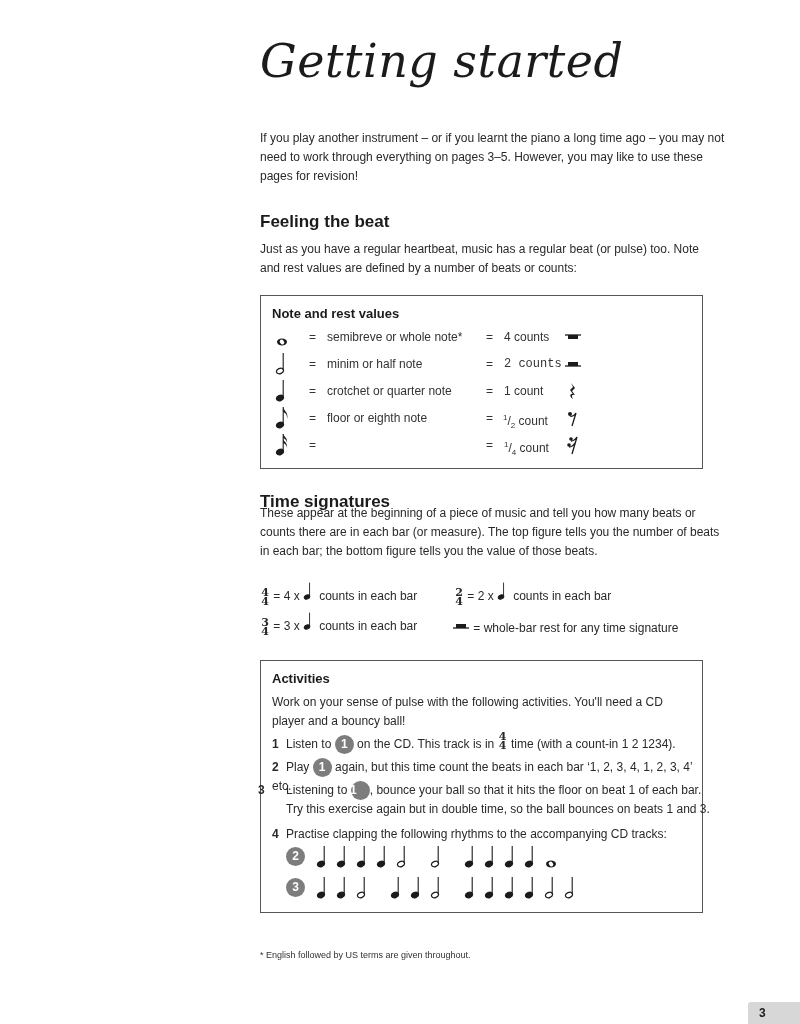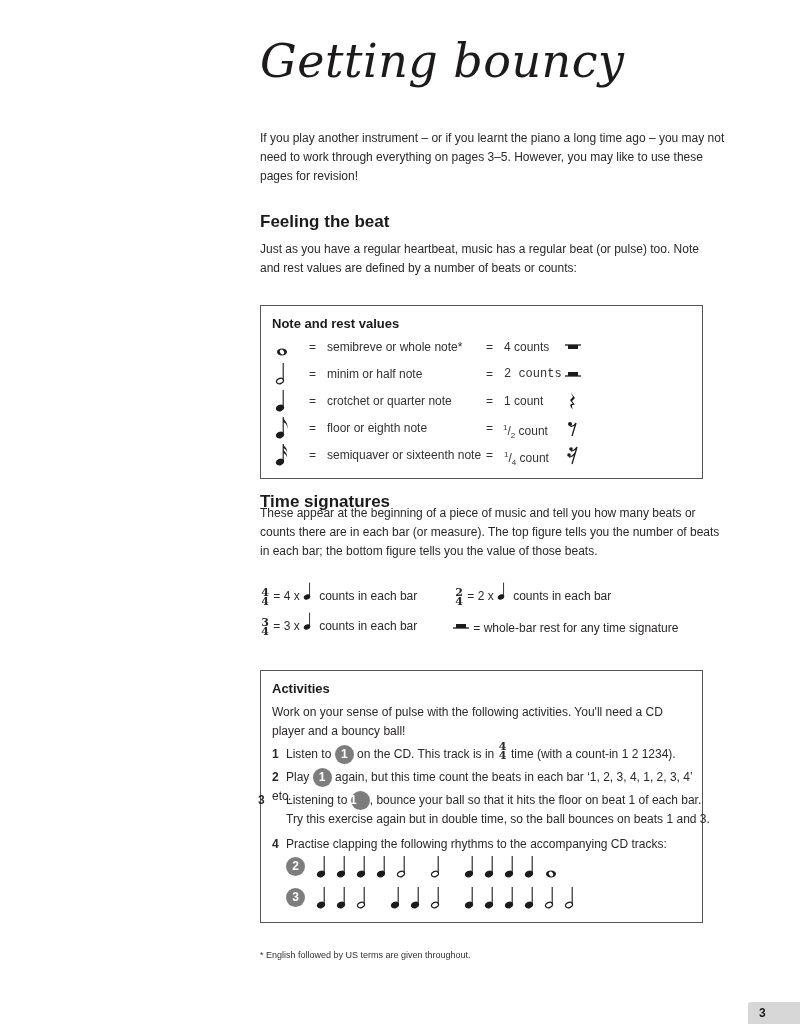--- a/index.html
+++ b/index.html
@@ -15,21 +15,21 @@
   .body-text {
     position: absolute; left: 260px; width: 460px;
     font-size: 12px; line-height: 19px; color: #2b2829;
     transform-origin: left top;
   }
   .h2 {
     position: absolute; left: 260px; font-size: 17px; font-weight: bold; color: #1c1a1b;
   }
   .box {
     position: absolute; left: 260px; width: 443px; border: 1px solid #555;
-    box-sizing: border-box; background: #fff; margin-top: 10px;
+    box-sizing: border-box; background: #fff;
   }
   .box-title { position: absolute; left: 11px; font-size: 13px; font-weight: bold; color: #1c1a1b; }
   .nr-row { position: absolute; left: 0; width: 100%; height: 22px; font-size: 12px; color: #333; }
   .nr-row > * { position: absolute; top: 0; line-height: 22px; }
   .ts { display: inline-block; vertical-align: middle; font-family: "DejaVu Serif", serif; font-weight: bold; font-size: 11px; line-height: 9px; text-align: center; width: 10px; }
   .ts span { display: block; }
   .ts-row { position: absolute; font-size: 12px; color: #2b2829; height: 20px; line-height: 20px; white-space: nowrap; }
   .cd-badge {
     display: inline-block; width: 19px; height: 19px; border-radius: 50%;
     background: #7d7d7d; color: #fff; font-weight: bold; font-size: 12px;
@@ -41,21 +41,21 @@
   .footnote { position: absolute; left: 260px; top: 950px; font-size: 9px; color: #333; }
   .page-num {
     position: absolute; left: 748px; top: 1002px; width: 52px; height: 22px;
     background: #d7d7d7; border-radius: 3px 0 0 0; font-size: 12px; font-weight: bold;
     line-height: 22px; padding-left: 11px; box-sizing: border-box; color: #1c1a1b;
   }
 </style>
 </head>
 <body>
 
-<div class="page-title">Getting bouncy</div>
+<div class="page-title">Getting started</div>
 
 <div class="body-text" style="top:129px; width:470px;">If you play another instrument – or if you learnt the piano a long time ago – you may not need to work through everything on pages 3–5. However, you may like to use these pages for revision!</div>
 
 <div class="h2" style="top:212px;">Feeling the beat</div>
 <div class="body-text" style="top:240px; width:460px;">Just as you have a regular heartbeat, music has a regular beat (or pulse) too. Note and rest values are defined by a number of beats or counts:</div>
 
 <div class="box" style="top:295px; height:174px;">
   <div class="box-title" style="top:10px;">Note and rest values</div>
   <div id="nr-rows">
       <div class="nr-row" style="top: 30px;">
@@ -115,21 +115,20 @@
           </svg></span>
       </div>
       <div class="nr-row" style="top: 138px;">
         <span style="left:14px; top:-2px;"><svg width="16" height="24" viewBox="0 0 16 24">
             <ellipse cx="5" cy="20" rx="3.6" ry="2.6" transform="rotate(-25 5 20)" fill="#1c1a1b" stroke="#1c1a1b" stroke-width="1.2"></ellipse>
             <line x1="8.2" y1="19" x2="8.2" y2="2" stroke="#1c1a1b" stroke-width="1.1"></line>
             <path d="M8.2 2 C9 5 13 6 12 11 C12 8 10 7 8.2 6 Z" fill="#1c1a1b"></path>
             <path d="M8.2 7 C9 10 13 11 12 16 C12 13 10 12 8.2 11 Z" fill="#1c1a1b"></path>
           </svg></span>
         <span style="left:48px;">=</span>
-        <span style="left:66px;">semiquaver or sixteenth note</span>
         <span style="left:225px;">=</span>
         <span style="left:243px;"><sup style="font-size:8px">1</sup>/<sub style="font-size:8px">4</sub> <span>count</span></span>
         <span style="left:303px; top:1px;"><svg width="18" height="20" viewBox="0 0 18 20">
             <circle cx="7" cy="4" r="1.8" fill="#1c1a1b"></circle>
             <circle cx="5" cy="10" r="1.8" fill="#1c1a1b"></circle>
             <path d="M7 6 C9 6 11 5 13 2 L8 19 M5 12 C7 12 9 11 11 8" stroke="#1c1a1b" stroke-width="1.3" fill="none"></path>
           </svg></span>
       </div>
     </div>
 </div>

